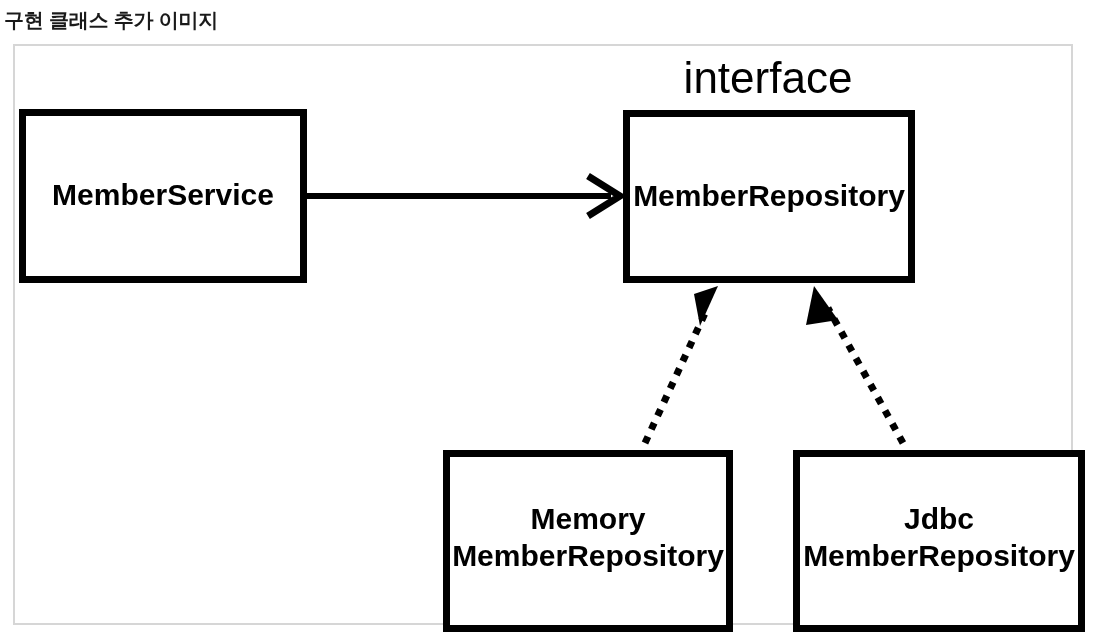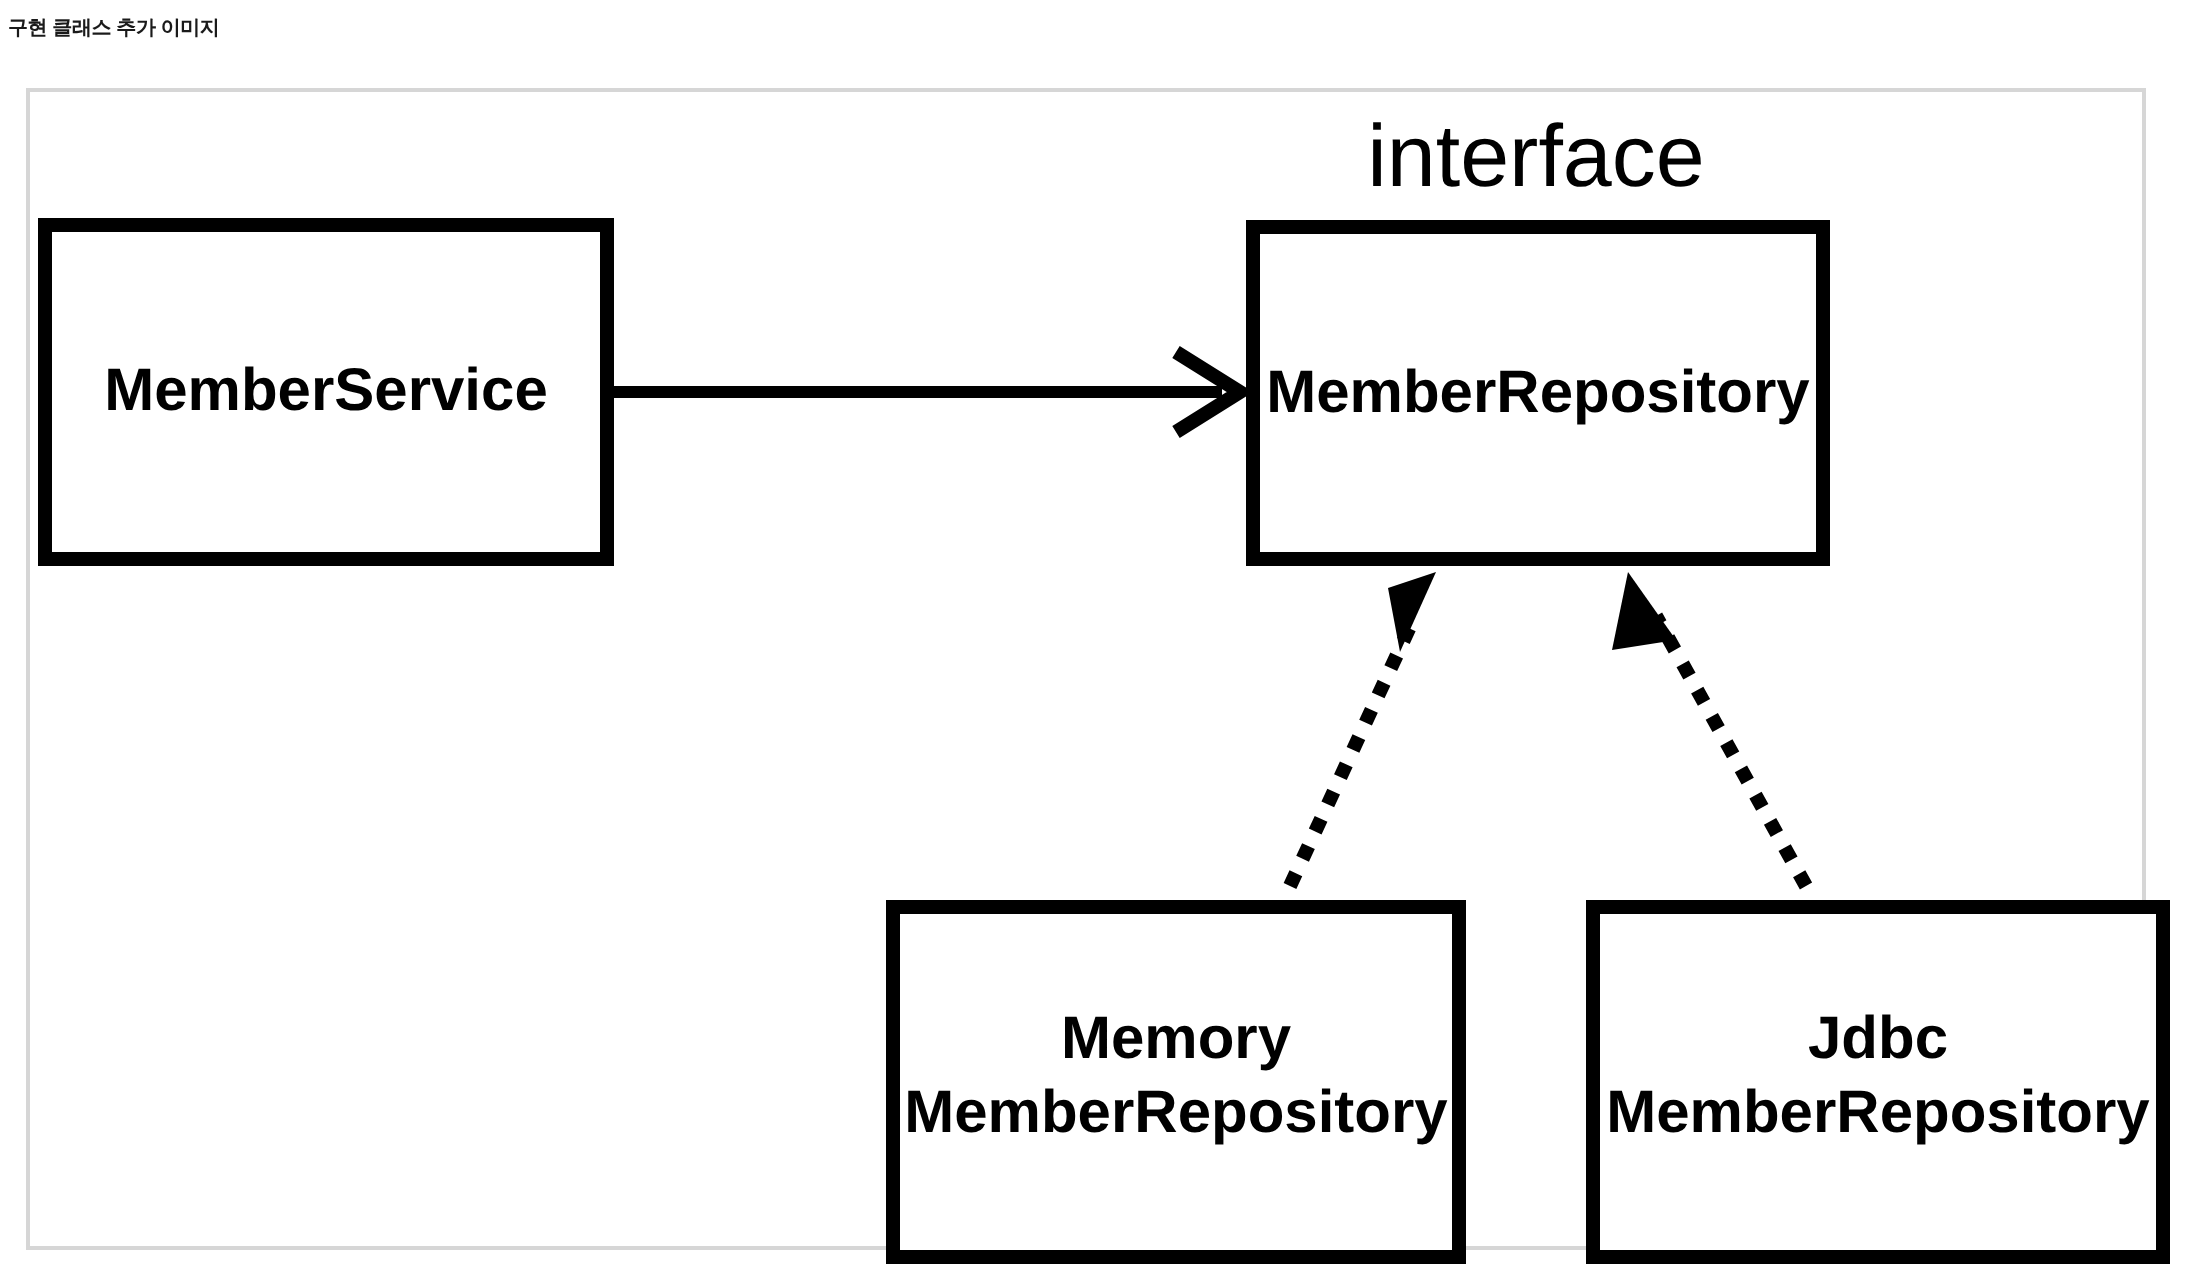--- a/index.html
+++ b/index.html
@@ -18,21 +18,21 @@
     position: relative;
     width: 1105px;
     height: 638px;
   }
 
   
   .caption {
     position: absolute;
     left: 4px;
     top: 7px;
-    font-size: 10px;
+    font-size: 20px;
     font-weight: bold;
     color: #1a1a1a;
     letter-spacing: -0.2px;
     white-space: nowrap;
   }
 
   
   .figure-frame {
     position: absolute;
     left: 13px;

